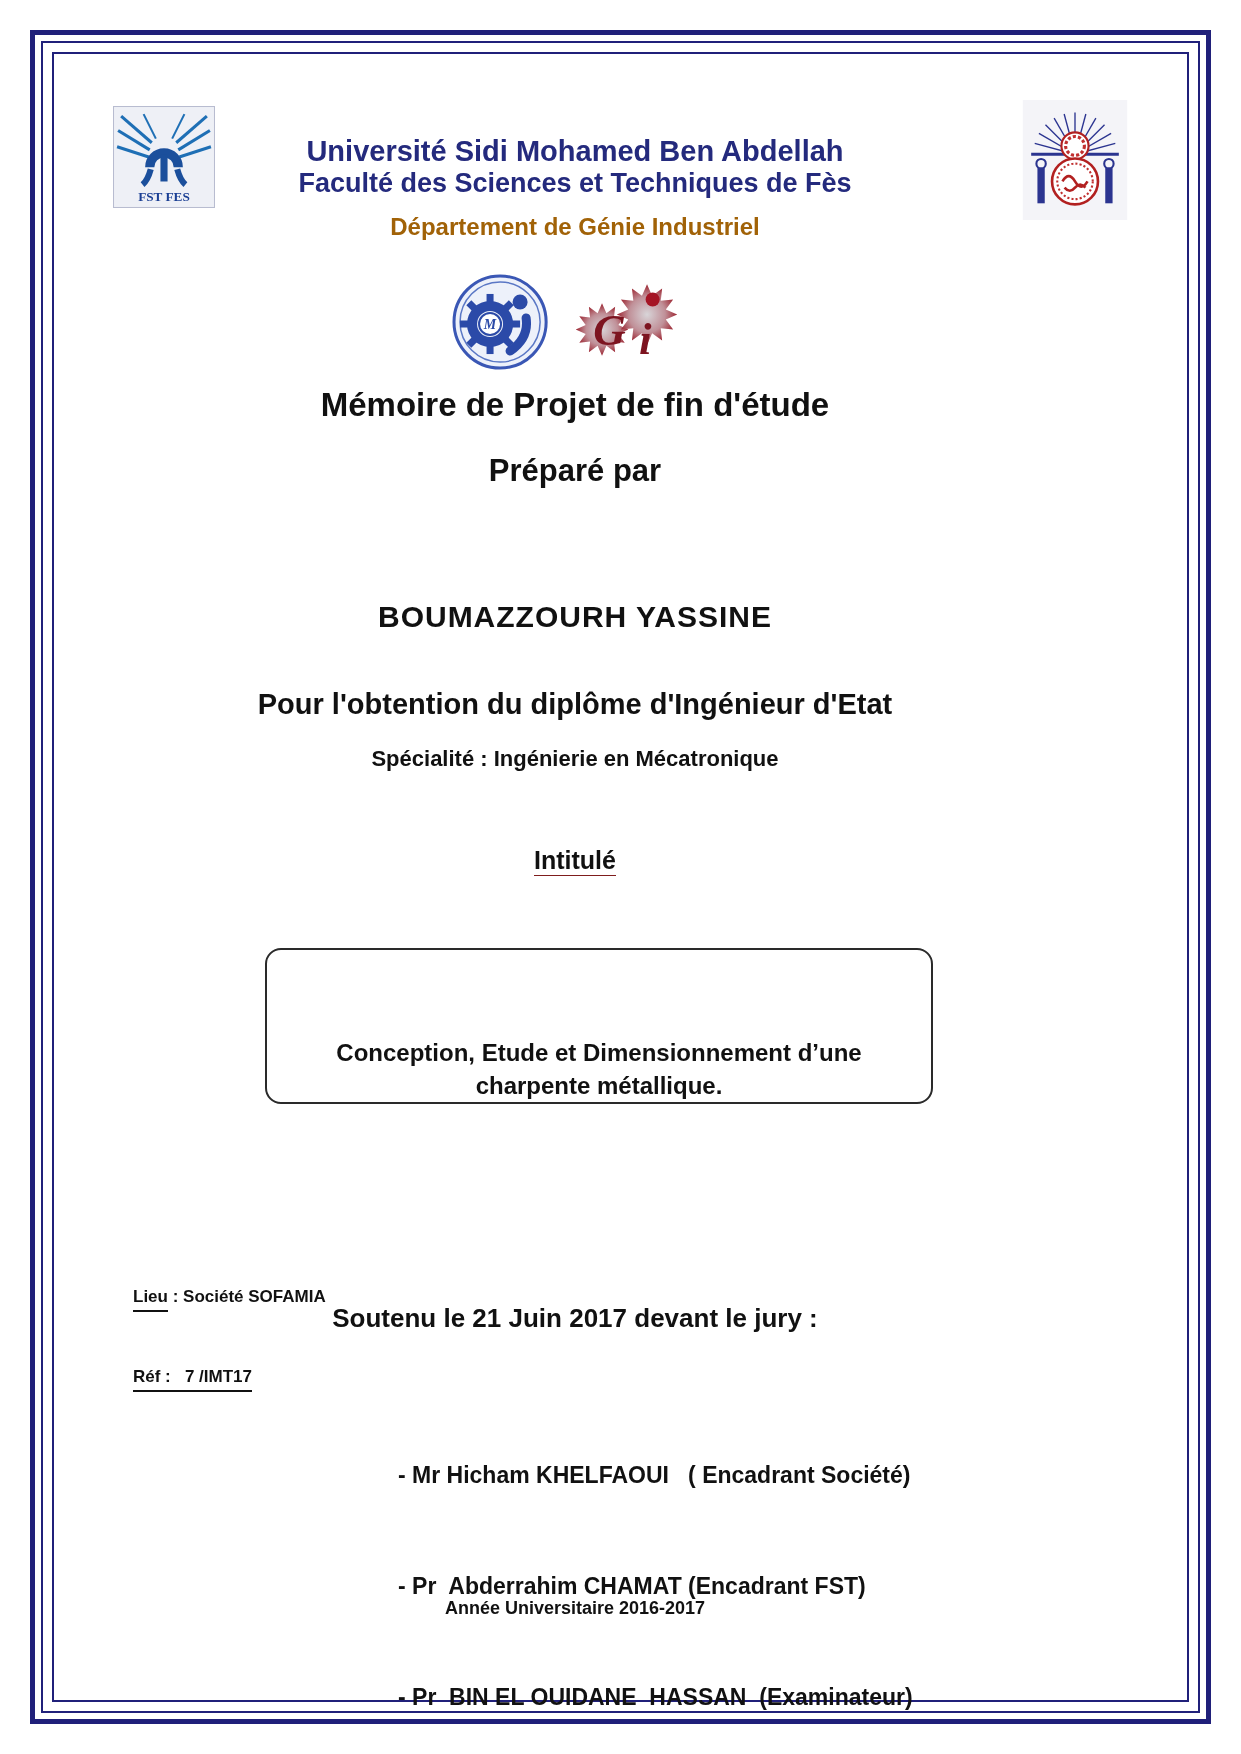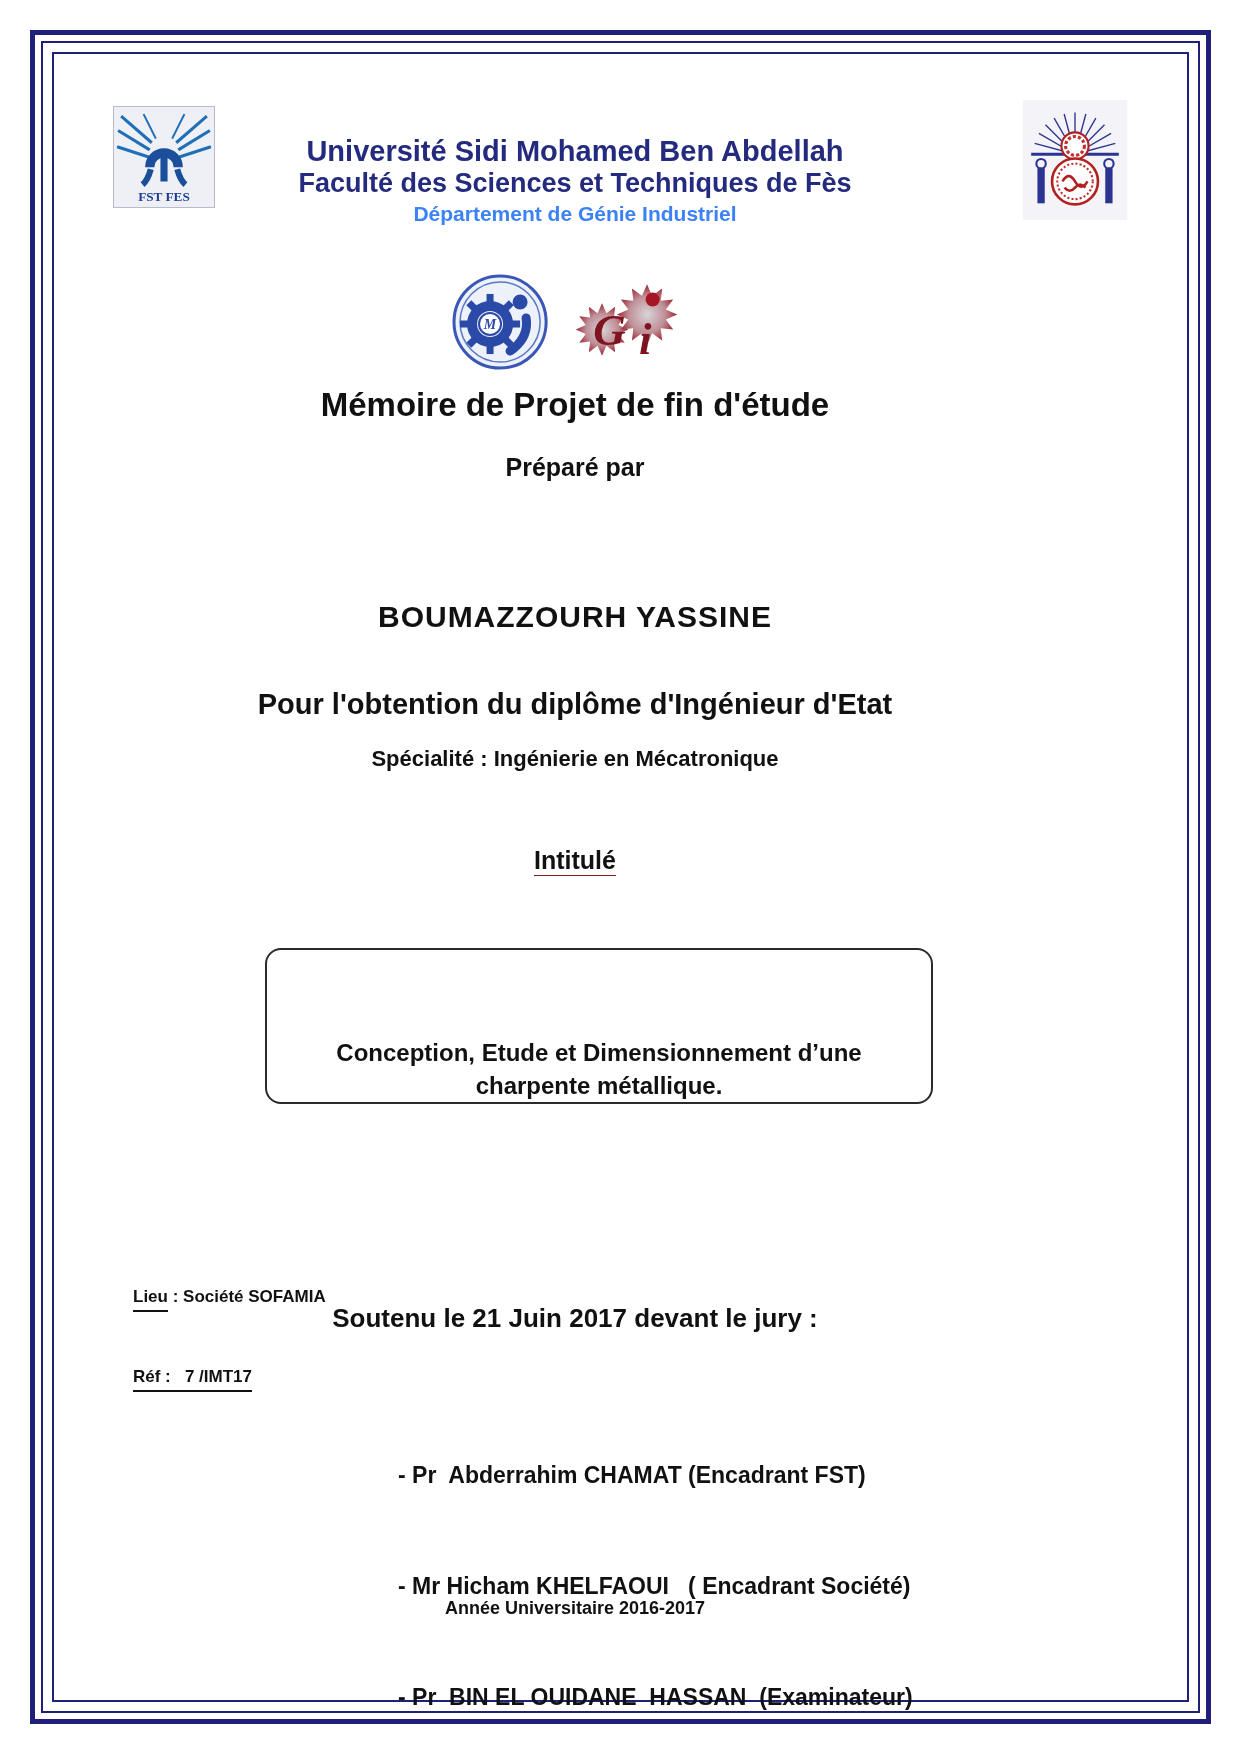--- a/index.html
+++ b/index.html
@@ -9,24 +9,24 @@
   }
   
   .frame-a { position:absolute; inset:30px; border:5px solid #20207a; pointer-events:none; }
   .frame-b { position:absolute; inset:41px; border:2px solid #20207a; pointer-events:none; }
   .frame-c { position:absolute; inset:52px; border:2px solid #20207a; pointer-events:none; }
   .center { position:absolute; left:85px; width:980px; text-align:center; }
 
   .hdr { top:134px; line-height:1.18; }
   .hdr-university { font-size:29px; font-weight:bold; color:#242a7d; }
   .hdr-faculty    { font-size:27px; font-weight:bold; color:#242a7d; }
-  .hdr-department { font-size:21px; font-weight:bold; color:#3b82f6; margin-top:2px; }
+  .hdr-department { font-size:24px; font-weight:bold; color:#a16207; margin-top:13px; }
 
   .doc-type    { top:386px; font-size:33px; font-weight:bold; }
-  .prepared-by { top:453px; font-size:25px; font-weight:bold; }
+  .prepared-by { top:453px; font-size:31px; font-weight:bold; }
   .author      { top:600px; font-size:30px; font-weight:bold; letter-spacing:1px; }
   .degree      { top:688px; font-size:29px; font-weight:bold; }
   .specialty   { top:746px; font-size:22px; font-weight:bold; }
   .title-label { top:846px; font-size:25px; font-weight:bold; }
   .title-label span { border-bottom:1px solid #7f1d1d; padding-bottom:1px; }
 
   .title-box {
     position:absolute; left:265px; top:948px; width:668px; height:156px;
     border:2px solid #2a2a2a; border-radius:16px; box-sizing:border-box;
     display:flex; align-items:flex-end; justify-content:center;
@@ -176,21 +176,21 @@
   </div>
 
   <div class="loc-block">
     <div><span class="u">Lieu</span><span> : Société SOFAMIA</span></div>
     <div><span class="u">Réf :   7 /IMT17</span></div>
   </div>
 
   <div class="center defense">Soutenu le 21 Juin 2017 devant le jury :</div>
 
   <div class="jury">
+    <div>- Mr Hicham KHELFAOUI   ( Encadrant Société)</div>
     <div>- Pr  Abderrahim CHAMAT (Encadrant FST)</div>
-    <div>- Mr Hicham KHELFAOUI   ( Encadrant Société)</div>
     <div>- Pr  BIN EL OUIDANE  HASSAN  (Examinateur)</div>
     
   </div>
 
   <div class="center footer">Année Universitaire 2016-2017</div>
 
 </div>
 
 </body></html>

